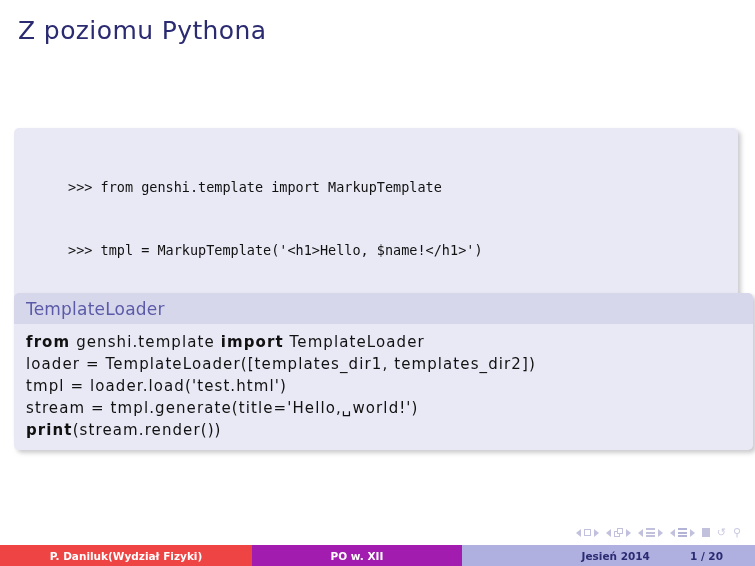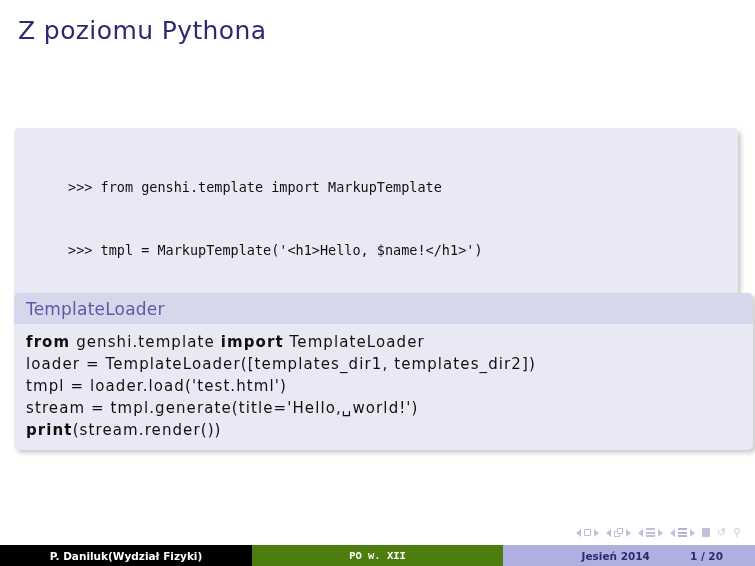--- a/index.html
+++ b/index.html
@@ -158,28 +158,27 @@
   .foot-seg {
     display: flex;
     align-items: center;
     justify-content: center;
     height: 100%;
     box-sizing: border-box;
     white-space: nowrap;
   }
   .foot-author {
     width: 252px;
-    background: #000000;
+    background: #ef4444;
     color: #ffffff;
   }
   .foot-course {
-    width: 251px;
-    background: #4d7c0f;
+    width: 210px;
+    background: #a21caf;
     color: #ffffff;
-    font-family: Liberation Mono, monospace;
   }
   .foot-right {
     flex: 1;
     background: #b0b0e0;
     color: #2b2b72;
     justify-content: flex-end;
     padding-right: 32px;
     gap: 40px;
   }
 </style>

